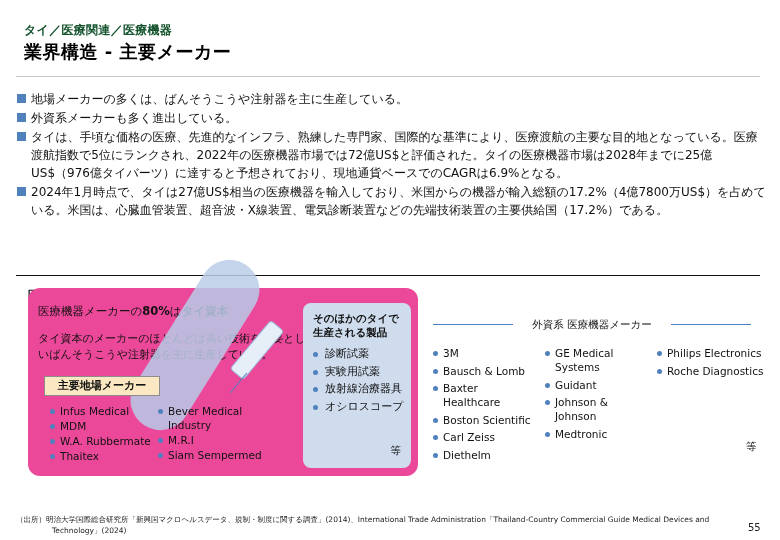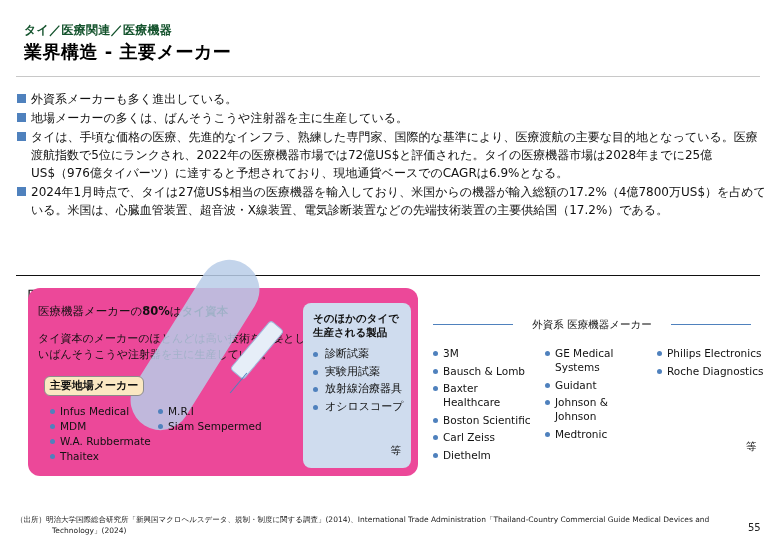--- a/index.html
+++ b/index.html
@@ -19,21 +19,21 @@
 
   .panel { position: absolute; left: 28px; top: 288px; width: 390px; height: 188px; background: #ec4899; border-radius: 12px; overflow: hidden; }
   .panel-heading { position: absolute; left: 10px; top: 16px; font-size: 11.5px; color: #111; }
   .panel-heading b { font-weight: bold; }
   .panel-desc { position: absolute; left: 10px; top: 43px; font-size: 11px; line-height: 16px; color: #111; width: 280px; }
 
   .deco-band { position: absolute; left: 165px; top: 250px; width: 60px; height: 190px; background: #b9cde8; border-radius: 30px; transform: rotate(32deg); opacity: 0.85; }
   .deco-syringe { position: absolute; left: 248px; top: 318px; width: 18px; height: 64px; background: #e6eef8; border: 1px solid #9fb8dc; border-radius: 4px; transform: rotate(40deg); }
   .deco-needle { position: absolute; left: 238px; top: 370px; width: 1px; height: 26px; background: #4f81bd; transform: rotate(40deg); }
 
-  .pill { position: absolute; left: 44px; top: 376px; width: 100px; height: 20px; background: #fbe8c2; border: 1px solid #8c8c8c; border-radius: 6px; text-align: center; font-size: 11px; font-weight: bold; line-height: 18px; color: #111; }
+  .pill { position: absolute; left: 44px; top: 376px; width: 116px; height: 20px; background: #fbe8c2; border: 1px solid #8c8c8c; border-radius: 0; text-align: center; font-size: 11px; font-weight: bold; line-height: 18px; color: #111; }
 
   .local-col { position: absolute; list-style: none; font-size: 10.5px; line-height: 14px; color: #111; }
   .local-col li { position: relative; padding-left: 10px; margin-bottom: 1px; }
   .local-col li .dot, .other-list li .dot, .foreign-col li .dot { position: absolute; left: 0; top: 5px; width: 5px; height: 5px; border-radius: 50%; background: #4f81bd; }
   .local-col.c1 { left: 50px; top: 404px; width: 105px; }
   .local-col.c2 { left: 158px; top: 404px; width: 110px; }
 
   .other-box { position: absolute; left: 303px; top: 303px; width: 108px; height: 165px; background: #cfdcee; border-radius: 8px; }
   .other-title { position: absolute; left: 10px; top: 8px; font-size: 10.5px; line-height: 14px; font-weight: bold; color: #111; width: 95px; }
   .other-list { position: absolute; left: 10px; top: 44px; list-style: none; font-size: 11px; line-height: 14px; color: #111; width: 95px; }
@@ -54,22 +54,22 @@
   .page-number { position: absolute; left: 748px; top: 522px; font-size: 10px; color: #222; }
 </style>
 </head>
 <body>
 
 <div class="breadcrumb">タイ／医療関連／医療機器</div>
 <div class="page-title">業界構造 - 主要メーカー</div>
 <div class="title-rule"></div>
 
 <ul class="bullets">
+  <li><span class="sq"></span><span>地場メーカーの多くは、ばんそうこうや注射器を主に生産している。</span></li>
   <li><span class="sq"></span><span>外資系メーカーも多く進出している。</span></li>
-  <li><span class="sq"></span><span>地場メーカーの多くは、ばんそうこうや注射器を主に生産している。</span></li>
   <li><span class="sq"></span><span>タイは、手頃な価格の医療、先進的なインフラ、熟練した専門家、国際的な基準により、医療渡航の主要な目的地となっている。医療渡航指数で5位にランクされ、2022年の医療機器市場では72億US$と評価された。タイの医療機器市場は2028年までに25億US$（976億タイバーツ）に達すると予想されており、現地通貨ベースでのCAGRは6.9%となる。</span></li>
   <li><span class="sq"></span><span>2024年1月時点で、タイは27億US$相当の医療機器を輸入しており、米国からの機器が輸入総額の17.2%（4億7800万US$）を占めている。米国は、心臓血管装置、超音波・X線装置、電気診断装置などの先端技術装置の主要供給国（17.2%）である。</span></li>
 </ul>
 
 <div class="section-title">医療機器メーカーの特徴</div>
 <div class="section-rule"></div>
 
 <div class="panel">
   <div class="panel-heading">
     <span>医療機器メーカーの</span><b>80%</b><span>は</span><b>タイ資本</b>
@@ -83,20 +83,21 @@
 
 <div class="pill">主要地場メーカー</div>
 
 <ul class="local-col c1">
   <li><span class="dot"></span><span>Infus Medical</span></li>
   <li><span class="dot"></span><span>MDM</span></li>
   <li><span class="dot"></span><span>W.A. Rubbermate</span></li>
   <li><span class="dot"></span><span>Thaitex</span></li>
 </ul>
 <ul class="local-col c2">
+  <li><span class="dot"></span><span>Bever Medical Industry</span></li>
   <li><span class="dot"></span><span>M.R.I</span></li>
   <li><span class="dot"></span><span>Siam Sempermed</span></li>
 </ul>
 
 <div class="other-box">
   <div class="other-title">そのほかのタイで生産される製品</div>
   <ul class="other-list">
     <li><span class="dot"></span><span>診断試薬</span></li>
     <li><span class="dot"></span><span>実験用試薬</span></li>
     <li><span class="dot"></span><span>放射線治療器具</span></li>

